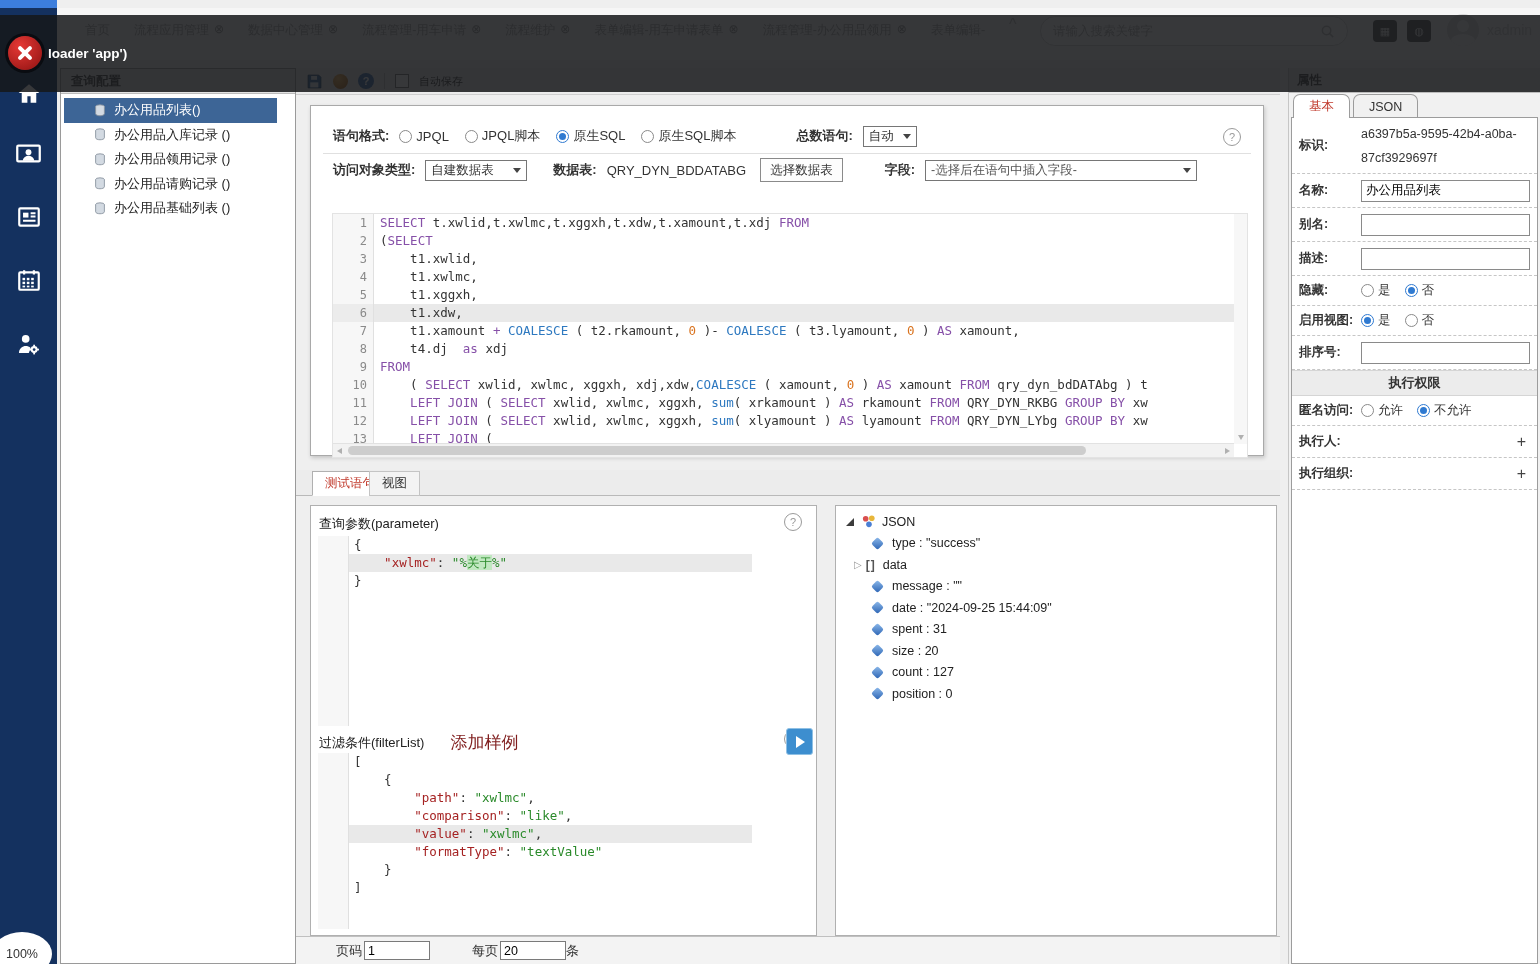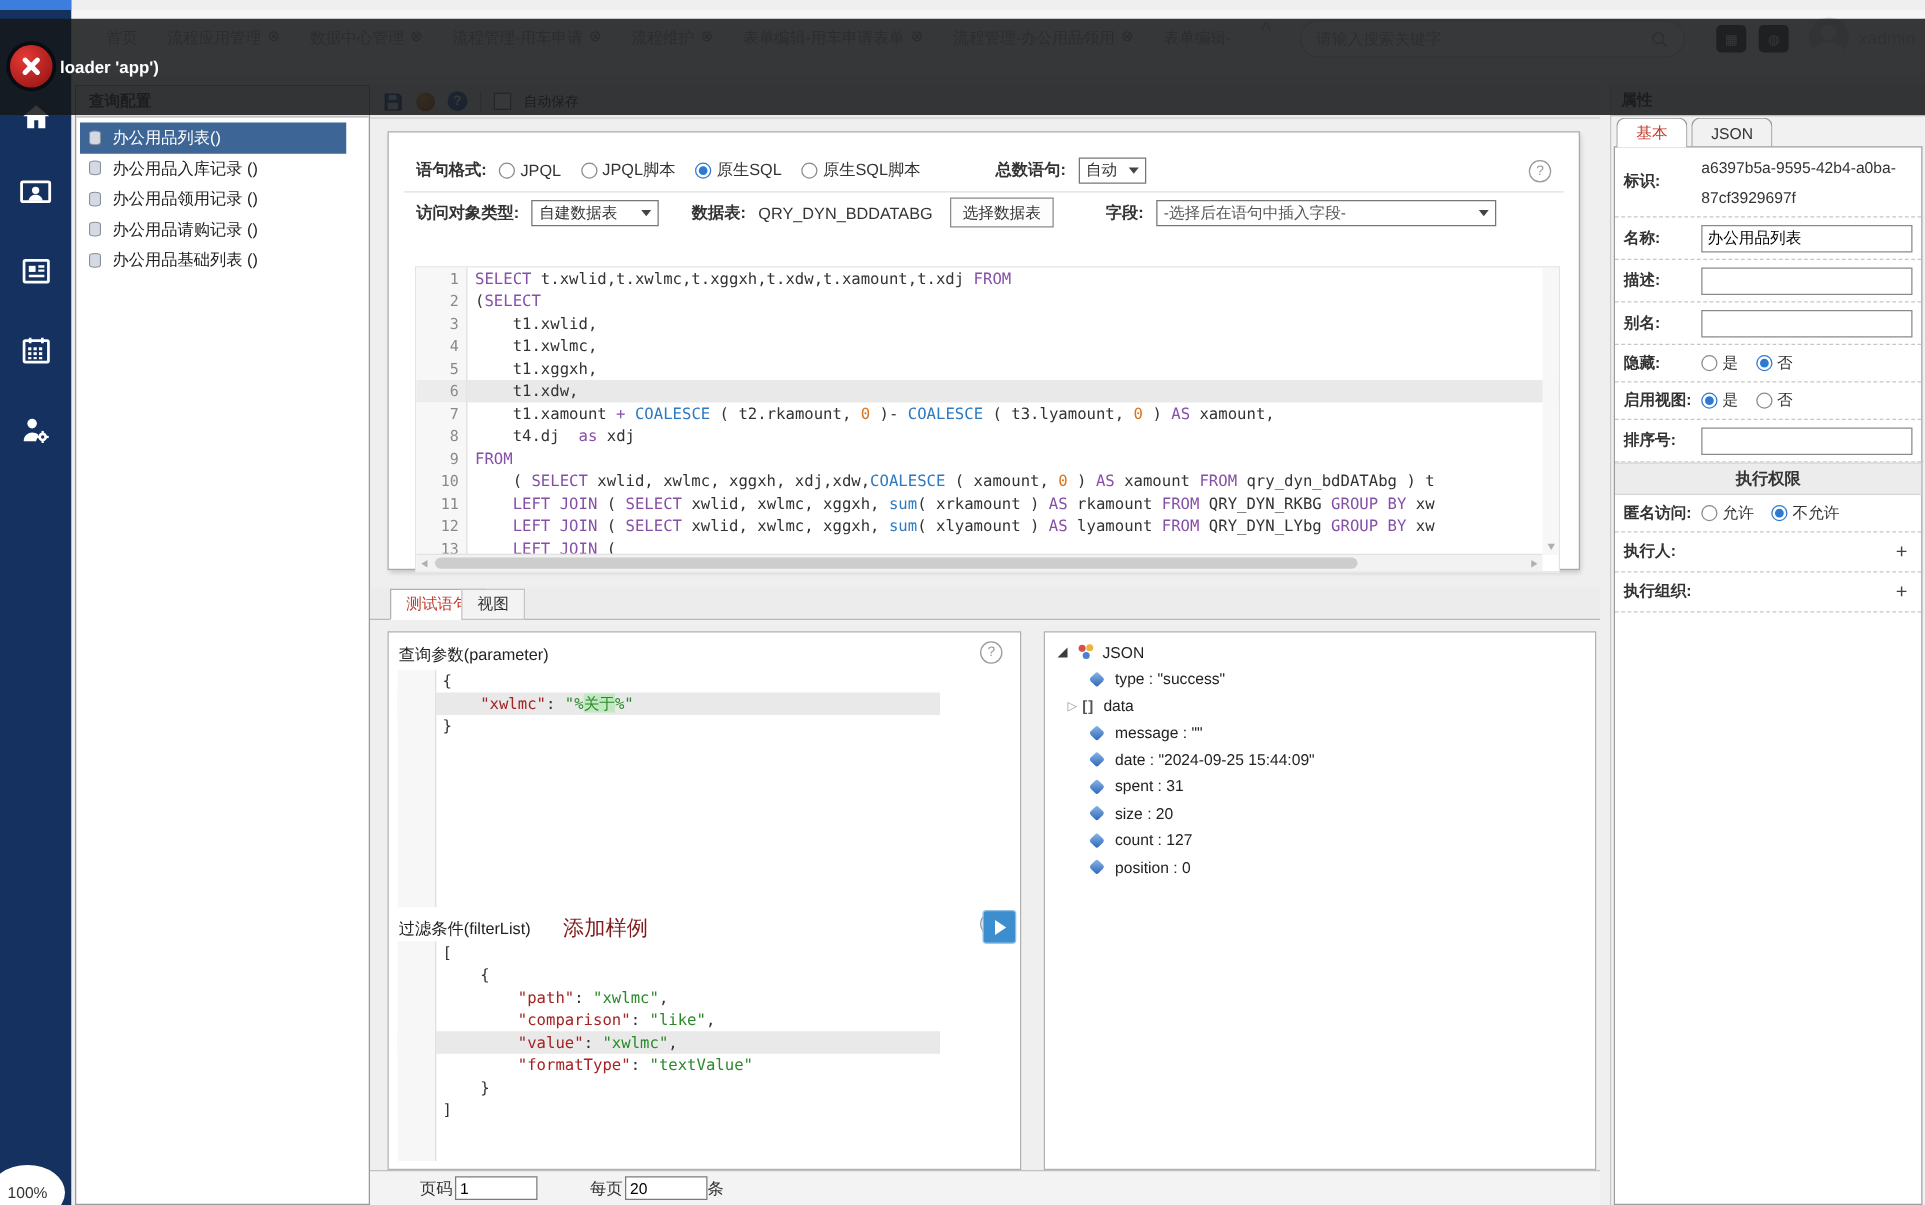--- a/index.html
+++ b/index.html
@@ -31,21 +31,21 @@
   #toast .msg{margin:9px 16px 0 48px;font-size:13.5px;font-weight:bold;line-height:19.5px;}
   #err-ic{position:absolute;left:8px;top:21px;width:34px;height:34px;border-radius:50%;background:radial-gradient(circle at 35% 30%,#e53935,#8e1111);box-shadow:0 0 0 3px rgba(5,5,8,0.65);}
   #err-ic i{position:absolute;left:15px;top:8px;width:4px;height:18px;background:#fff;border-radius:2px;display:block;}
   #err-ic i:first-child{transform:rotate(45deg);}
   #err-ic i:last-child{transform:rotate(-45deg);}
 
   
   #tree-panel{position:absolute;left:60px;top:68px;width:236px;height:896px;background:#fff;border:1px solid #9a9a9a;box-sizing:border-box;}
   #tree-header{height:24px;background:#e2e2e2;border-bottom:1px solid #bcbcbc;font-size:12.5px;font-weight:bold;color:#444;display:flex;align-items:center;padding-left:10px;}
   #tree-list{padding-top:4px;}
-  .tree-item{height:24.5px;display:flex;align-items:center;gap:7px;padding-left:5px;margin:0 18px 0 3px;cursor:pointer;font-size:13px;color:#222;}
+  .tree-item{height:24.5px;display:flex;align-items:center;gap:7px;padding-left:29px;margin:0 18px 0 3px;cursor:pointer;font-size:13px;color:#222;}
   .tree-item.sel{background:#3d6596;color:#fff;}
   .tree-item svg{flex:0 0 auto;}
 
   
   #toolbar{position:absolute;left:296px;top:68px;width:984px;height:27px;background:#ebebeb;border-bottom:1px solid #cfcfcf;display:flex;align-items:center;gap:10px;padding-left:10px;box-sizing:border-box;}
   .tool-sep{width:1px;height:16px;background:#bbb;}
   #save-ic{width:17px;height:17px;}
   #exec-ic{width:15px;height:15px;border-radius:50%;background:radial-gradient(circle at 35% 30%,#eab05a,#a35d17);}
   #help-ic-toolbar{width:16px;height:16px;border-radius:50%;background:#3f6fae;color:#fff;font-size:11px;display:flex;align-items:center;justify-content:center;font-weight:bold;}
   .cb{width:12px;height:12px;border:1px solid #777;background:#fff;}
@@ -616,25 +616,25 @@
     <div id="props-card">
       <div class="prow" style="height:56px">
         <span class="plabel">标识:</span>
         <span class="pval"><span>a6397b5a-9595-42b4-a0ba-</span><br><span>87cf3929697f</span></span>
       </div>
       <div class="prow" style="height:34px">
         <span class="plabel">名称:</span>
         <input value="办公用品列表" style="">
       </div>
       <div class="prow" style="height:34px">
+        <span class="plabel">别名:</span>
+        <input value="" style="">
+      </div>
+      <div class="prow" style="height:34px">
         <span class="plabel">描述:</span>
-        <input value="" style="">
-      </div>
-      <div class="prow" style="height:34px">
-        <span class="plabel">别名:</span>
         <input value="" style="">
       </div>
       <div class="prow" style="height:30px">
         <span class="plabel">隐藏:</span>
         <span id="hidden-radios" style="display:flex;align-items:center;">
             <label class="radio-item">
               <span class="radio"></span>
               <span>是</span>
             </label>
             <label class="radio-item">

